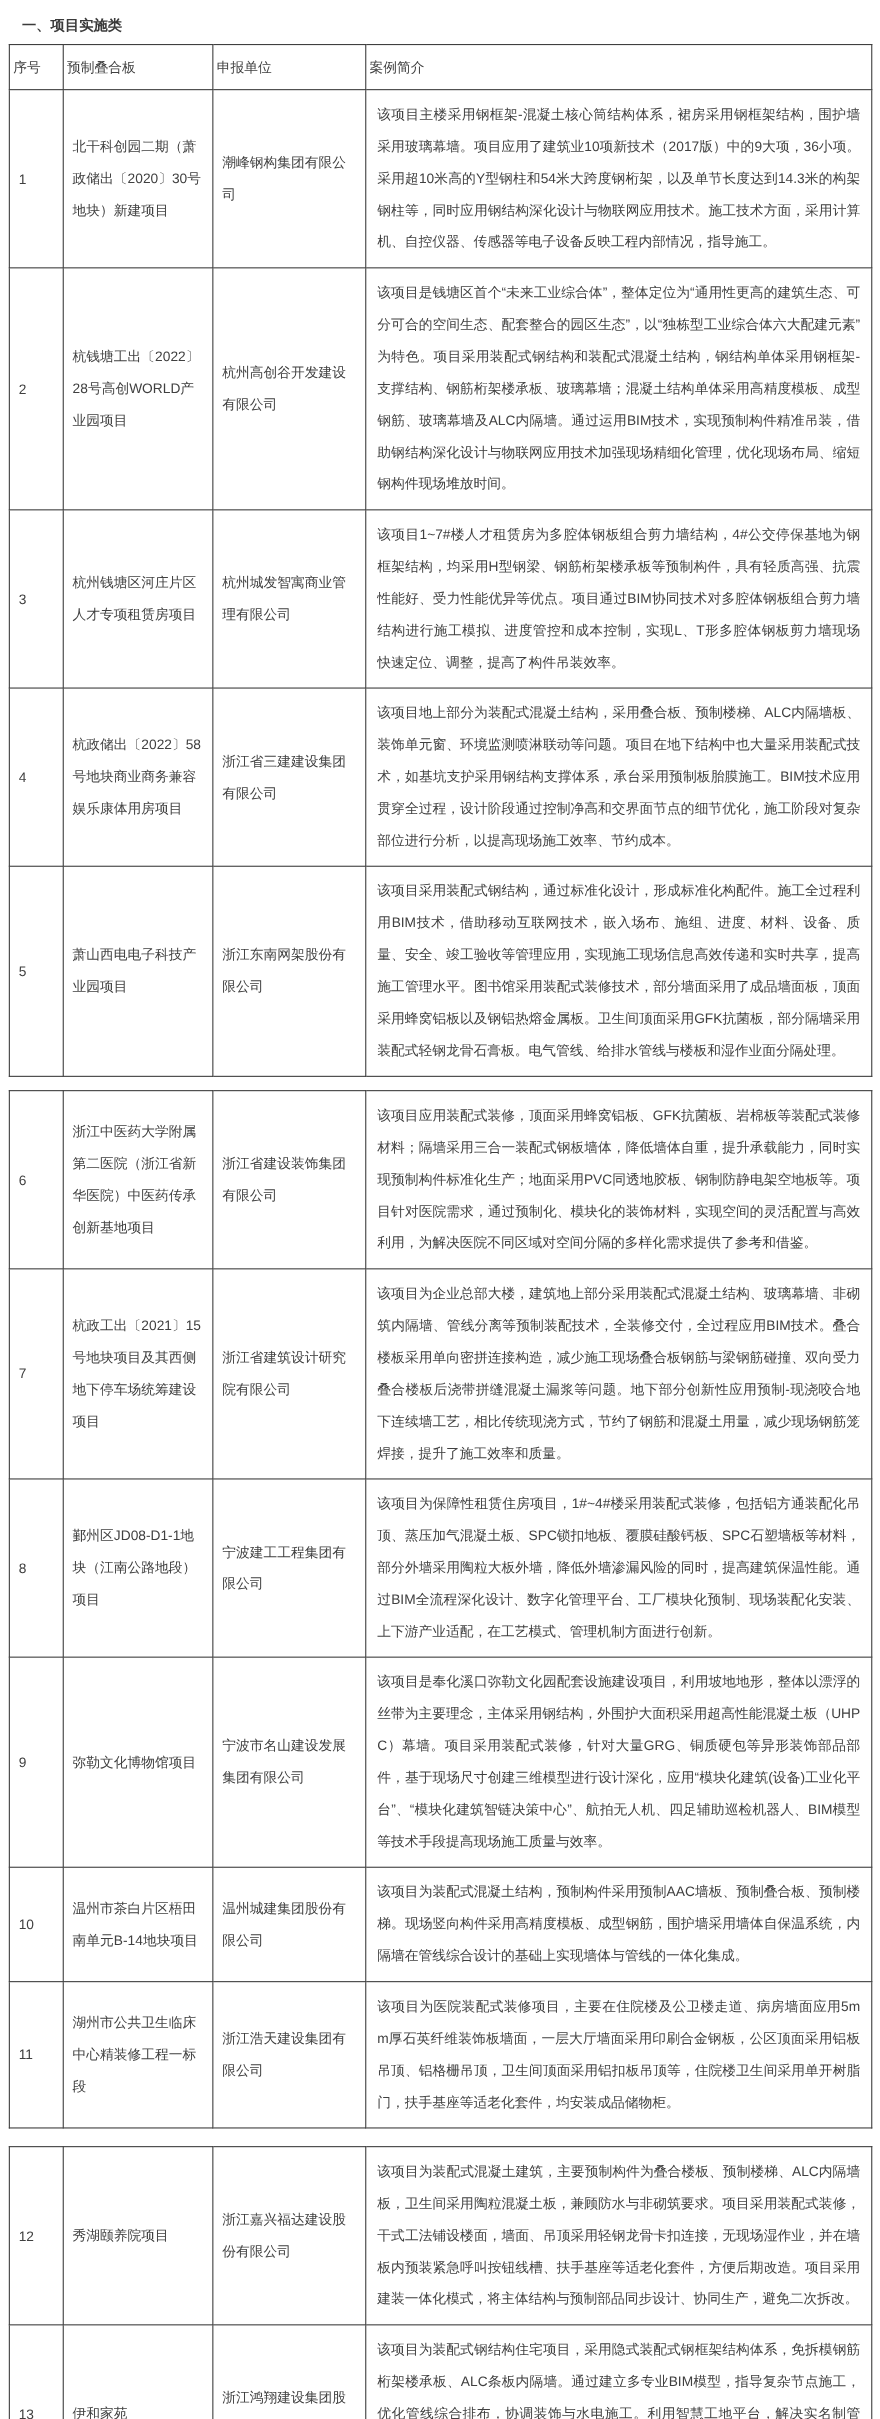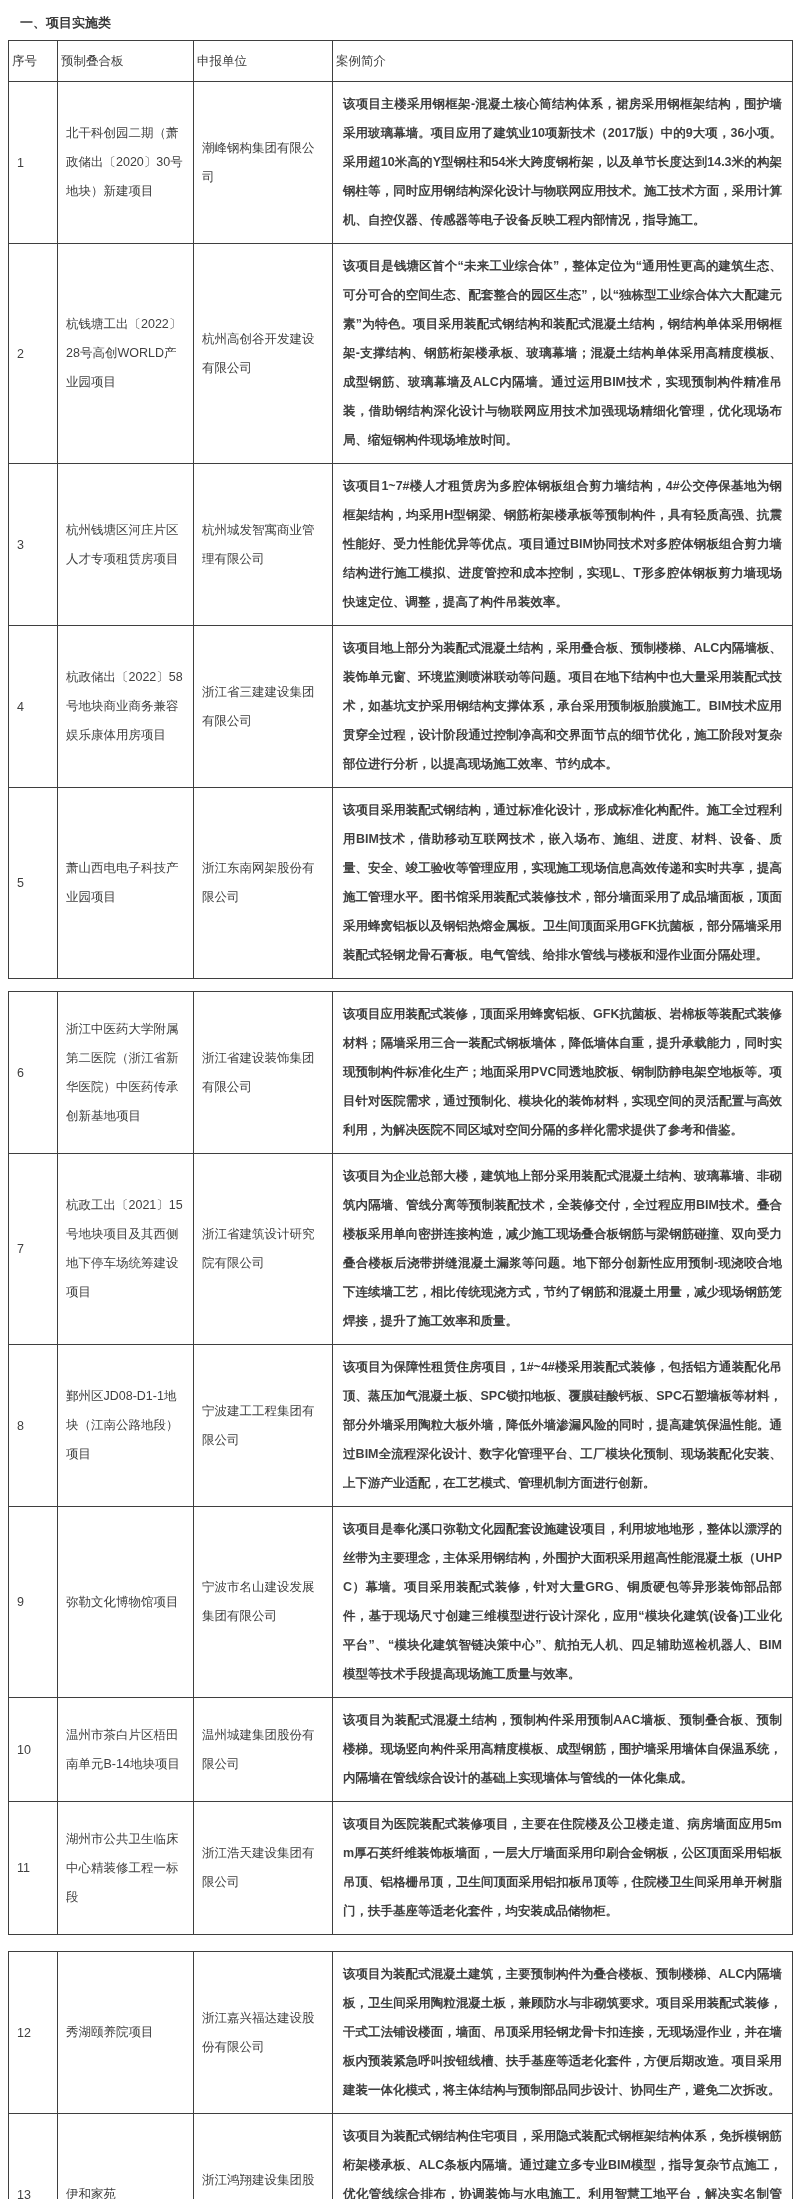--- a/index.html
+++ b/index.html
@@ -53,21 +53,20 @@
   }
   .case-table td.col-no { padding-left: 8px; }
   .case-table td.col-name, .case-table td.col-unit {
     line-height: 29px;
     padding: 8px 8px;
   }
   .case-table td.col-summary {
     line-height: 29px;
     text-align: justify;
     padding: 8px 10px;
-    font-weight: bold;
   }
 </style>
 </head>
 <body>
 
 <div class="page">
 
 
   <div class="section-heading">一、项目实施类</div>
 

